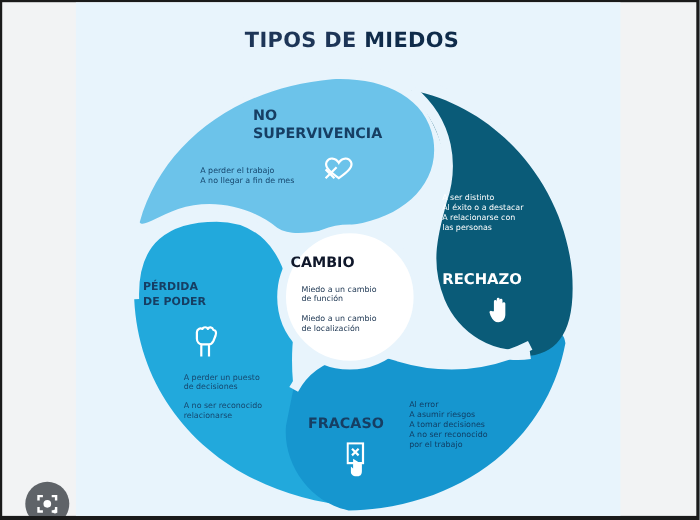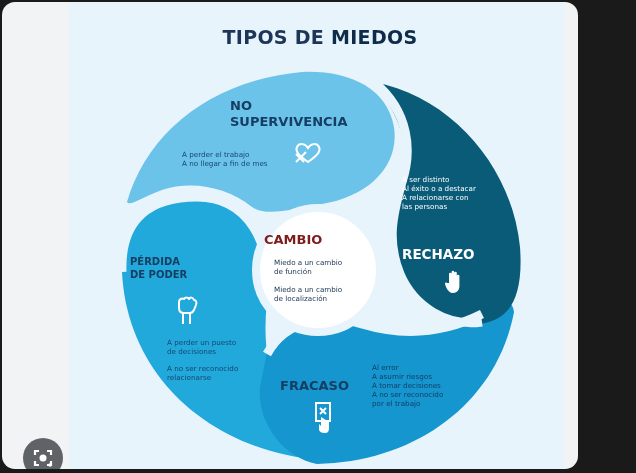--- a/index.html
+++ b/index.html
@@ -2,22 +2,22 @@
 <html><head>
 <meta charset="utf-8">
 <style>
   html, body { margin: 0; padding: 0; }
   body {
     width: 636px; height: 473px; overflow: hidden;
     background: #1a1a1a;
     font-family: "DejaVu Sans", sans-serif;
   }
   .frame {
-    position: absolute; left: 2px; top: 2px; width: 576px; height: 467px;
-    background: #f2f3f4; overflow: hidden; border-radius: 13px;
+    position: absolute; left: 2px; top: 2px; width: 631px; height: 467px;
+    background: #f2f3f4; overflow: hidden;
   }
   .poster {
     position: absolute; left: 67px; top: 0; width: 495px; height: 467px;
     background: #e8f4fc;
   }
   .title {
     position: absolute; left: 0; top: 24px; width: 636px; text-align: center;
     font-size: 19px; font-weight: bold; color: #1d3557; letter-spacing: 0.3px;
   }
   .title .strong { color: #0f2b4a; }
@@ -78,21 +78,21 @@
     <div>A ser distinto</div>
     <div>Al éxito o a destacar</div>
     <div>A relacionarse con</div>
     <div>las personas</div>
   </div>
   <div class="txt white" style="left:400px; top:244px; width:100px; font-size:13.5px; font-weight:bold;">RECHAZO</div>
   <svg class="icon" style="left:442px; top:268px;" width="20" height="24" viewBox="0 0 20 24">
     <path d="M5 13 V4 a1.3 1.3 0 0 1 2.6 0 V11 V2 a1.3 1.3 0 0 1 2.6 0 V11 V3 a1.3 1.3 0 0 1 2.6 0 V12 V6 a1.3 1.3 0 0 1 2.6 0 V16 C 15.4 20, 13 23, 9 23 C 6 23, 4 21, 2 17 L 1 14 a1.3 1.3 0 0 1 2.3 -1 Z" fill="#fff"></path>
   </svg>
 
-  <div class="txt h" style="left:262px; top:230px; width:110px; font-size:13px; color:#7f1d1d;">CAMBIO</div>
+  <div class="txt h" style="left:262px; top:230px; width:110px; font-size:13px; color:#0f172a;">CAMBIO</div>
   <div class="txt small" style="left:262px; top:256px; width:110px; color:#1b3450;">
     <div>Miedo a un cambio</div>
     <div>de función</div>
   </div>
   <div class="txt small" style="left:262px; top:283px; width:110px; color:#1b3450;">
     <div>Miedo a un cambio</div>
     <div>de localización</div>
   </div>
 
   <div class="txt h" style="left:128px; top:254px; width:100px; font-size:10px;">

